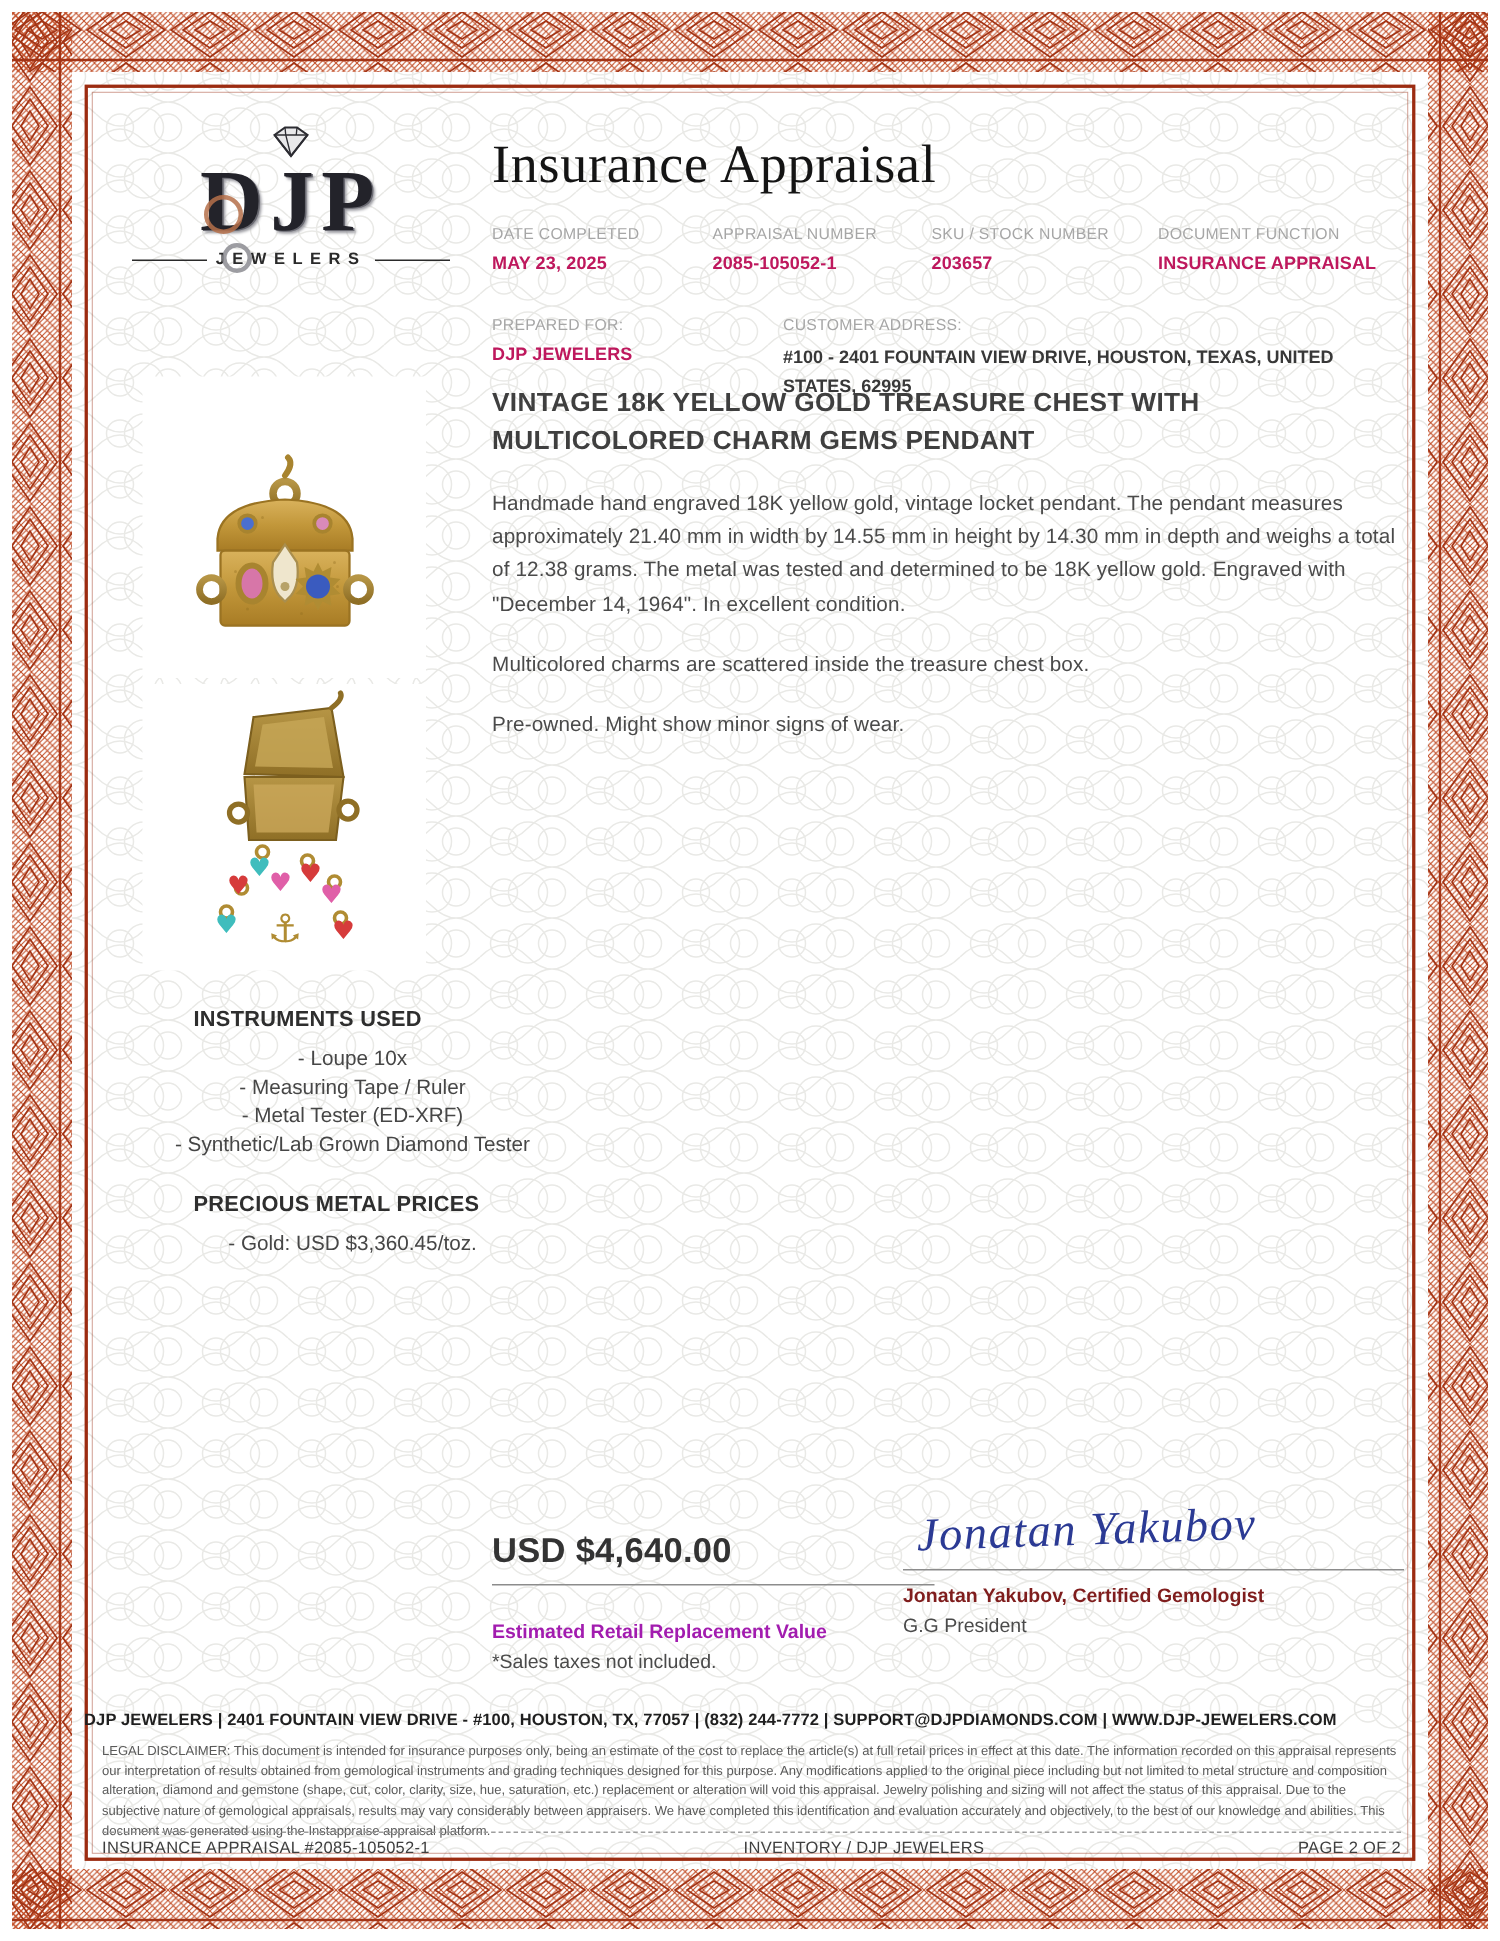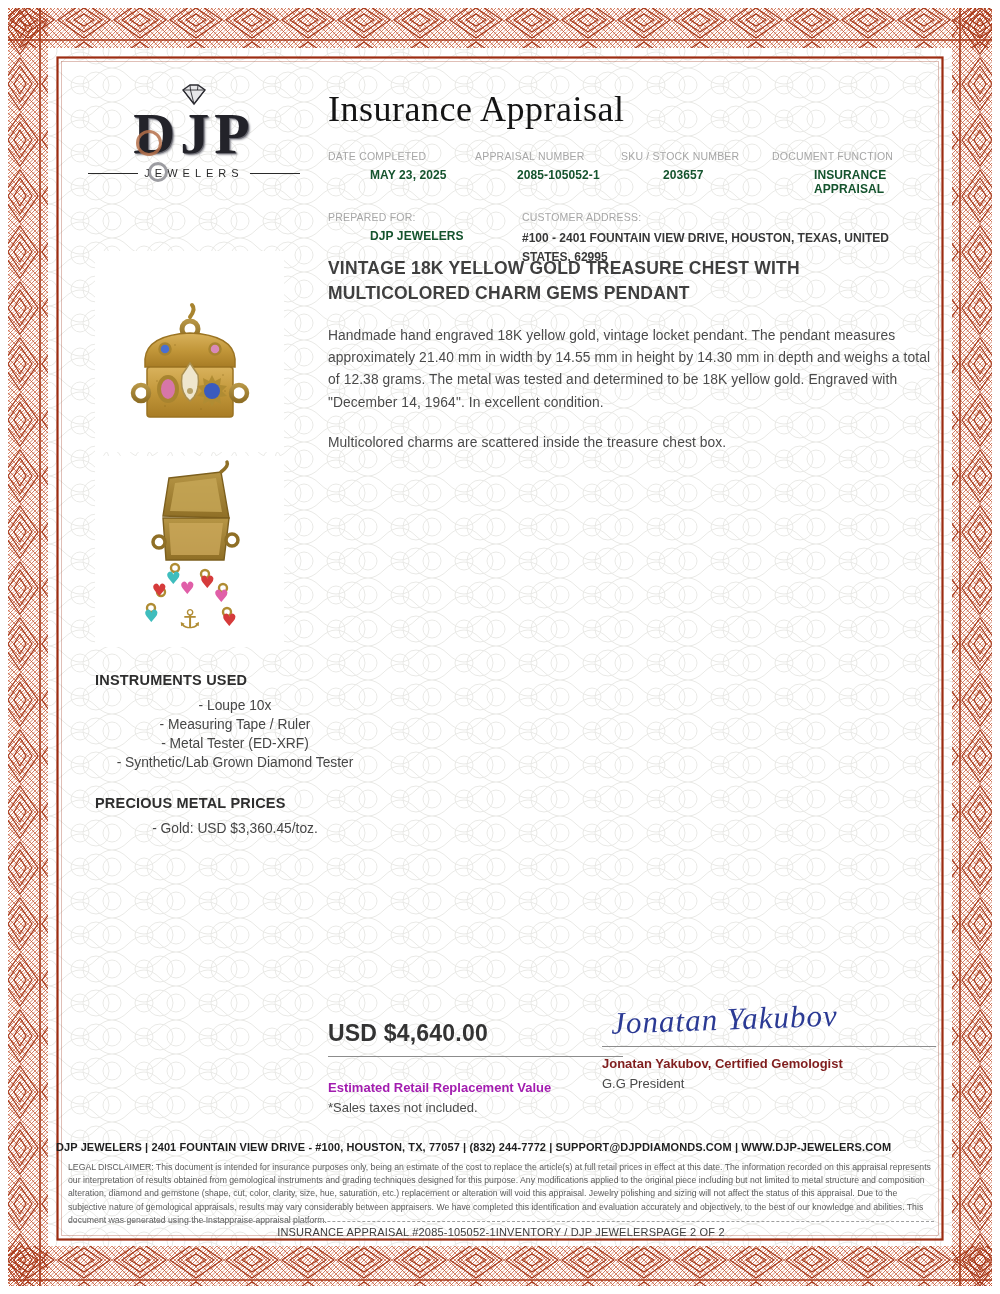--- a/index.html
+++ b/index.html
@@ -10,50 +10,50 @@
 
   
   .logo{position:absolute;left:88px;top:84px;width:212px;text-align:center;}
   .logo-diamond{height:22px;}
   .logo-text{font-family:"Liberation Serif", serif;font-weight:bold;font-size:58px;line-height:0.95;
              letter-spacing:5px;color:#23232a;text-shadow:1px 1px 0 #6a6a72, 2px 2px 2px #9a9aa0;}
   .logo-gear1,.logo-gear2{position:absolute;border-radius:50%;border:3px solid #b5704a;opacity:.85;}
   .logo-gear1{width:20px;height:20px;left:48px;top:46px;}
   .logo-gear2{width:14px;height:14px;left:60px;top:78px;border-color:#8c8c92;}
   .logo-jewelers{display:flex;align-items:center;gap:6px;margin-top:6px;color:#2a2a2a;
-                 font-size:11px;letter-spacing:5px;font-weight:normal;}
+                 font-size:11px;letter-spacing:5px;font-weight:bold;}
   .logo-jewelers .dash{flex:1;height:0;border-top:1.5px solid #2a2a2a;}
 
   
   .doc-title{position:absolute;left:328px;top:88px;font-family:"Liberation Serif", serif;
              font-size:36px;color:#141414;letter-spacing:0.5px;}
   .meta-grid{position:absolute;left:328px;top:150px;display:flex;width:612px;}
   .meta-col{flex:0 0 auto;}
   .meta-col:nth-child(1){width:147px;} .meta-col:nth-child(2){width:146px;}
   .meta-col:nth-child(3){width:151px;} .meta-col:nth-child(4){width:168px;}
   .meta-label{font-size:10.5px;color:#a6a6a6;letter-spacing:0.2px;}
-  .meta-value{font-size:12px;font-weight:bold;color:#14532d;margin-top:6px;letter-spacing:0.1px;margin-left:42px;}
+  .meta-value{font-size:12px;font-weight:bold;color:#be185d;margin-top:6px;letter-spacing:0.1px;}
   .prepared{position:absolute;left:328px;top:211px;width:180px;}
   .customer{position:absolute;left:522px;top:211px;width:416px;}
   .addr-value{font-size:12px;font-weight:bold;color:#383838;margin-top:6px;line-height:1.55;}
 
   
   .imgbox{position:absolute;background:#ffffff;}
   .imgbox1{left:95px;top:251px;width:189px;height:201px;}
   .imgbox2{left:95px;top:456px;width:189px;height:191px;}
   .imgbox svg{display:block;margin:0 auto;}
 
   
   .item-col{position:absolute;left:328px;top:256px;width:610px;}
   .item-title{font-size:17.5px;font-weight:bold;color:#3f3f3f;line-height:1.45;letter-spacing:0.2px;}
   .item-col p{font-size:13.8px;color:#4a4a4a;line-height:1.62;margin:18px 0 0 0;letter-spacing:0.1px;}
 
   
   .left-lists{position:absolute;left:95px;top:672px;width:280px;}
-  .list-heading{font-size:14.5px;font-weight:bold;color:#2e2e2e;letter-spacing:0.2px;}
+  .list-heading{font-size:14.5px;font-weight:bold;color:#2e2e2e;letter-spacing:0.2px;margin-left:34px;}
   .list-items{margin-top:9px;text-align:center;}
   .list-item{font-size:13.8px;color:#464646;line-height:1.37;}
   .metal-heading{margin-top:22px;}
 
   
   .value-block{position:absolute;left:328px;top:1020px;width:295px;}
   .value-amount{font-size:23px;font-weight:bold;color:#333;letter-spacing:0.2px;padding-bottom:9px;
                 border-bottom:1.5px solid #8c8c8c;}
   .value-label{font-size:13px;font-weight:bold;color:#a21caf;margin-top:23px;}
   .value-note{font-size:13px;color:#4a4a4a;margin-top:5px;}
@@ -64,21 +64,21 @@
   .sig-name{font-size:13px;font-weight:bold;color:#7f1d1d;margin-top:9px;}
   .sig-title{font-size:13px;color:#4a4a4a;margin-top:5px;}
 
   
   .footer-contact{position:absolute;left:56px;top:1141px;width:866px;font-size:11px;font-weight:bold;
                   color:#1f1f1f;letter-spacing:0.1px;}
   .footer-disclaimer{position:absolute;left:68px;top:1161px;width:866px;font-size:8.7px;color:#5a5a5a;
                      line-height:1.52;}
   .bottom-dash{position:absolute;left:68px;top:1221px;width:866px;border-top:1px dashed #9e9e9e;}
   .bottom-bar{position:absolute;left:68px;top:1226px;width:866px;display:flex;
-              justify-content:center;font-size:11px;color:#3e3e3e;letter-spacing:0.2px;}
+              justify-content:space-between;font-size:11px;color:#3e3e3e;letter-spacing:0.2px;}
 </style>
 </head>
 <body>
 
 <div class="page">
 
   <svg class="bg-svg" width="1000" height="1294" viewBox="0 0 1000 1294">
     <defs>
       <pattern id="mesh" width="7" height="7" patternUnits="userSpaceOnUse">
         <path d="M0 0 L7 7 M7 0 L0 7 M3.5 0 L0 3.5 M3.5 7 L7 3.5" stroke="#c24d26" stroke-width="0.7" fill="none"></path>
@@ -251,20 +251,21 @@
           <text x="124" y="170" fill="#d63b3b">♥</text>
         </g>
         <text x="85" y="172" font-family="DejaVu Sans, sans-serif" font-size="26" text-anchor="middle" fill="#b08c33">⚓</text>
       </svg>
     </div>
 
     <div class="item-col">
       <div class="item-title">VINTAGE 18K YELLOW GOLD TREASURE CHEST WITH MULTICOLORED CHARM GEMS PENDANT</div>
       <p>Handmade hand engraved 18K yellow gold, vintage locket pendant. The pendant measures approximately 21.40 mm in width by 14.55 mm in height by 14.30 mm in depth and weighs a total of 12.38 grams. The metal was tested and determined to be 18K yellow gold. Engraved with "December 14, 1964". In excellent condition.</p>
       <p>Multicolored charms are scattered inside the treasure chest box.</p>
+      <p>Pre-owned. Might show minor signs of wear.</p>
     </div>
 
     <div class="left-lists">
       <div class="list-heading">INSTRUMENTS USED</div>
       <div class="list-items">
         <div class="list-item">- Loupe 10x</div>
         <div class="list-item">- Measuring Tape / Ruler</div>
         <div class="list-item">- Metal Tester (ED-XRF)</div>
         <div class="list-item">- Synthetic/Lab Grown Diamond Tester</div>
       </div>

